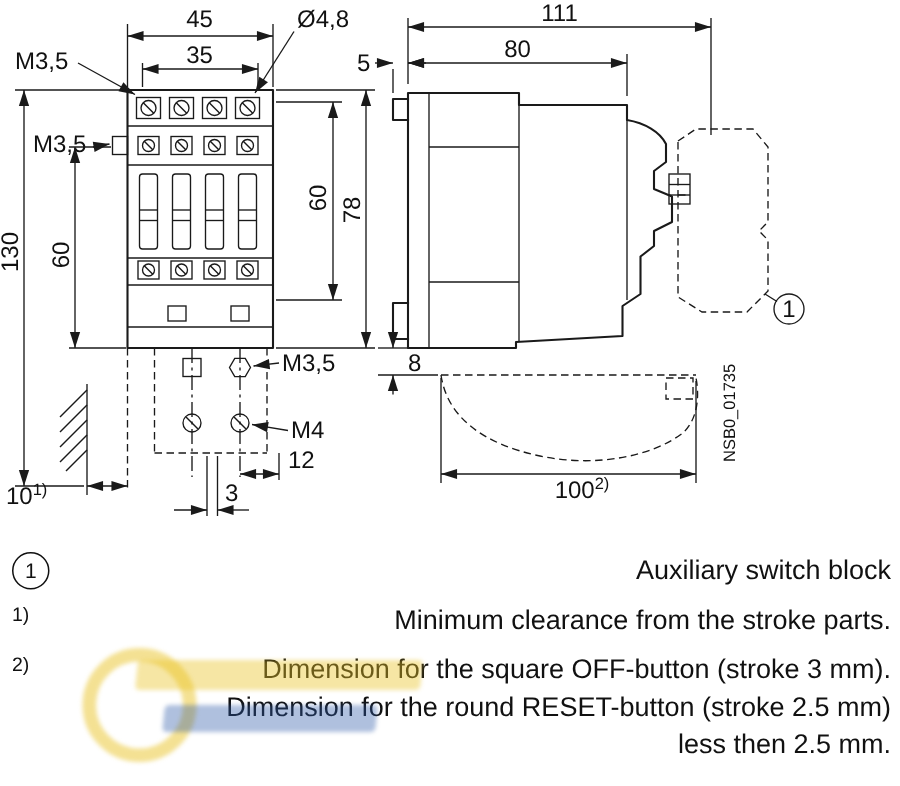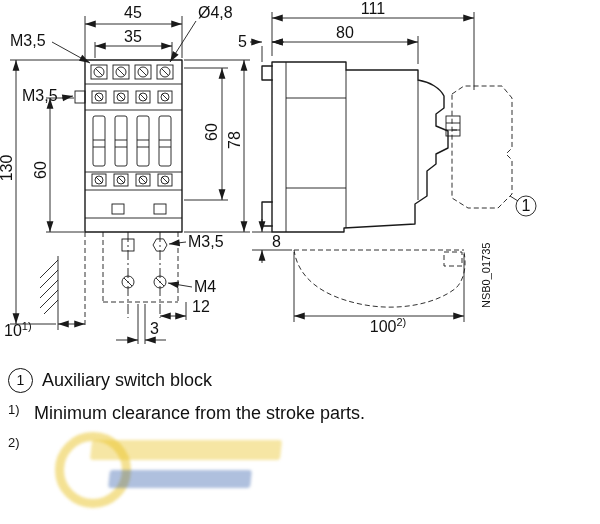--- a/index.html
+++ b/index.html
@@ -17,21 +17,21 @@
   .dsh{stroke-dasharray:5 3;}
   .cl{stroke-dasharray:10 3 2 3;}
   .legend{position:absolute;left:8px;top:368px;width:586px;}
   .legend-row{display:flex;align-items:flex-start;margin-bottom:8px;font-size:18px;line-height:25px;}
   .circ{
     width:23px;height:23px;border:1.6px solid #111;border-radius:50%;
     display:inline-flex;align-items:center;justify-content:center;
     font-size:14px;margin-right:9px;flex:0 0 auto;
   }
   .note-marker{font-size:13px;position:relative;top:-4px;width:26px;flex:0 0 auto;}
-  .legend-text{flex:1 1 auto;}
+  .legend-text{flex:1 1 auto;text-align:right;}
   .watermark{
     position:absolute;left:55px;top:428px;width:250px;height:82px;
     pointer-events:none;filter:blur(1.5px);z-index:5;
   }
   .watermark span{position:absolute;display:block;}
   .wm-ring{left:0;top:4px;width:58px;height:58px;border:9px solid #e9c427;border-radius:50%;opacity:.5;}
   .wm-bar1{left:36px;top:12px;width:190px;height:20px;background:#e9c427;opacity:.42;transform:skew(-6deg);border-radius:3px;}
   .wm-bar2{left:54px;top:42px;width:142px;height:18px;background:#2d59a8;opacity:.38;transform:skew(-6deg);border-radius:3px;}
 </style>
 </head>
@@ -286,22 +286,23 @@
     <span class="circ">1</span>
     <span class="legend-text">Auxiliary switch block</span>
   </div>
   <div class="legend-row">
     <span class="note-marker">1)</span>
     <span class="legend-text">Minimum clearance from the stroke parts.</span>
   </div>
   <div class="legend-row">
     <span class="note-marker">2)</span>
     <span class="legend-text">
-      <br>
-      <br>
+      <span>Dimension for the square OFF-button (stroke 3 mm).</span><br>
+      <span>Dimension for the round RESET-button (stroke 2.5 mm)</span><br>
+      <span>less then 2.5 mm.</span>
     </span>
   </div>
 </div>
 
 <div class="watermark">
   <span class="wm-ring"></span>
   <span class="wm-bar1"></span>
   <span class="wm-bar2"></span>
 </div>
 

